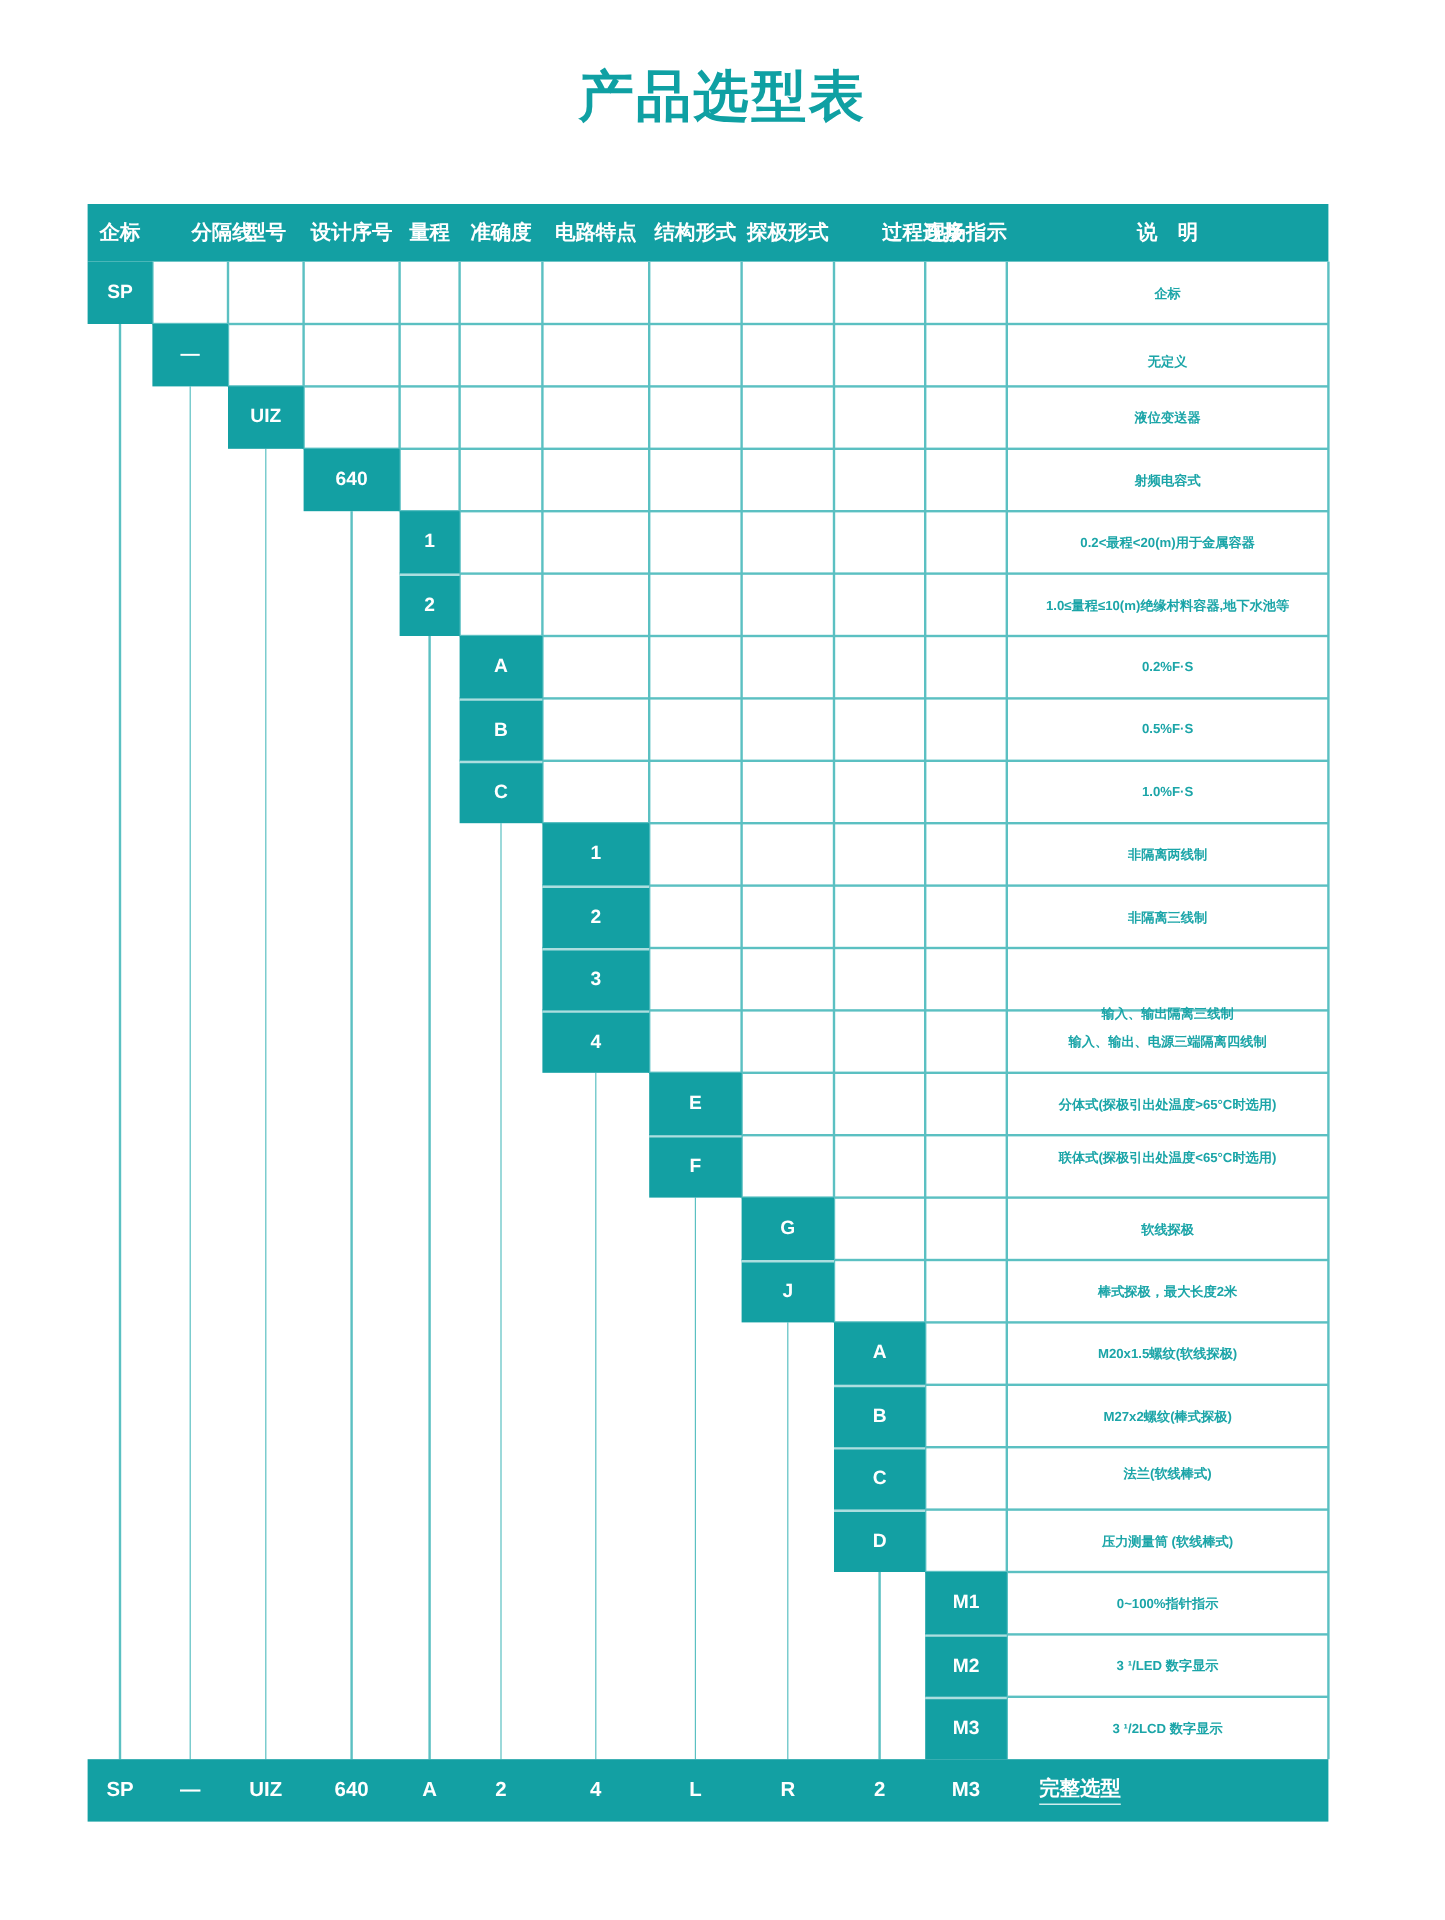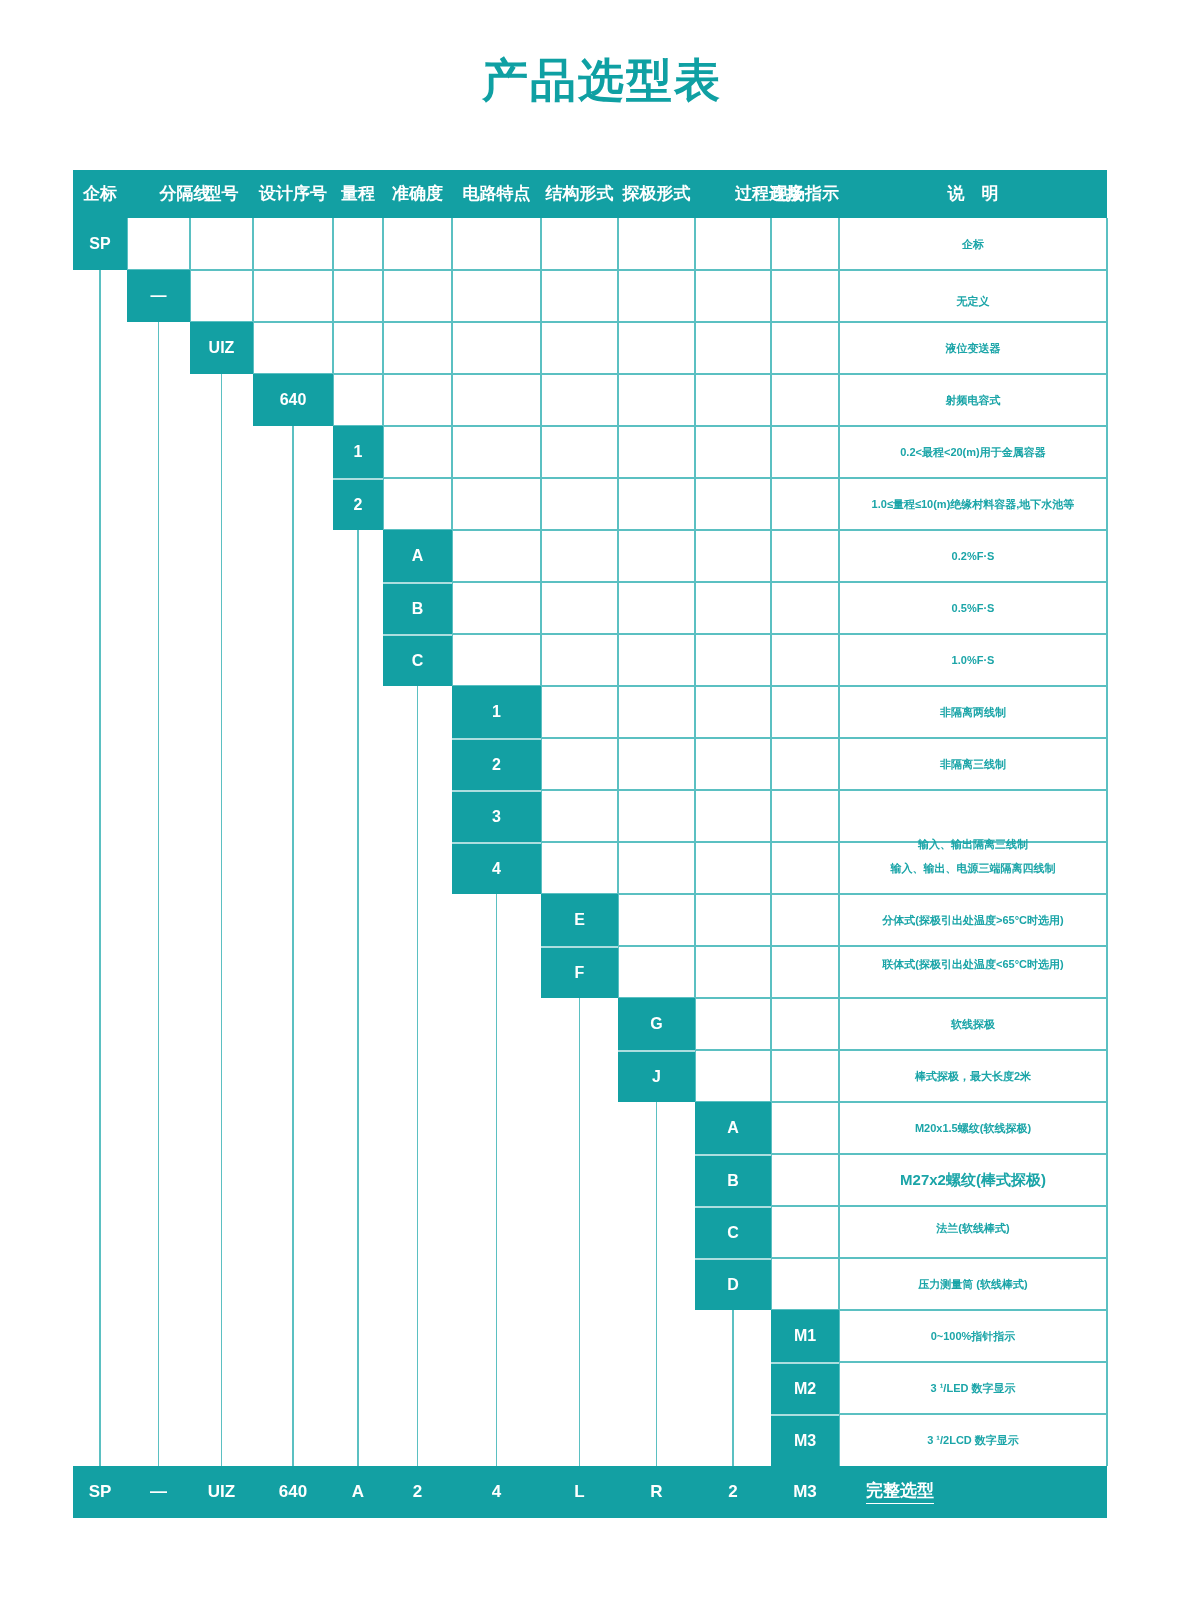--- a/index.html
+++ b/index.html
@@ -132,21 +132,21 @@
         <div class="desc" style="left: 770px; top: 724px; width: 260px; height: 52px; font-size: 11px;">分体式(探极引出处温度&gt;65°C时选用)</div>
         <div class="cell stacked" style="left: 468px; top: 776px; width: 77px; height: 52px;">F</div>
         <div class="desc" style="left: 770px; top: 776px; width: 260px; height: 36px; font-size: 11px;">联体式(探极引出处温度&lt;65°C时选用)</div>
         <div class="cell" style="left: 545px; top: 828px; width: 77px; height: 52px;">G</div>
         <div class="desc" style="left: 770px; top: 828px; width: 260px; height: 52px; font-size: 11px;">软线探极</div>
         <div class="cell stacked" style="left: 545px; top: 880px; width: 77px; height: 52px;">J</div>
         <div class="desc" style="left: 770px; top: 880px; width: 260px; height: 52px; font-size: 11px;">棒式探极，最大长度2米</div>
         <div class="cell" style="left: 622px; top: 932px; width: 76px; height: 52px;">A</div>
         <div class="desc" style="left: 770px; top: 932px; width: 260px; height: 52px; font-size: 11px;">M20x1.5螺纹(软线探极)</div>
         <div class="cell stacked" style="left: 622px; top: 984px; width: 76px; height: 52px;">B</div>
-        <div class="desc" style="left: 770px; top: 984px; width: 260px; height: 52px; font-size: 15px;">M27x2螺纹(棒式探极)</div>
+        <div class="desc" style="left: 770px; top: 984px; width: 260px; height: 52px; font-size: 11px;">M27x2螺纹(棒式探极)</div>
         <div class="cell stacked" style="left: 622px; top: 1036px; width: 76px; height: 52px;">C</div>
         <div class="desc" style="left: 770px; top: 1036px; width: 260px; height: 45px; font-size: 11px;">法兰(软线棒式)</div>
         <div class="cell stacked" style="left: 622px; top: 1088px; width: 76px; height: 52px;">D</div>
         <div class="desc" style="left: 770px; top: 1088px; width: 260px; height: 52px; font-size: 11px;">压力测量筒 (软线棒式)</div>
         <div class="cell" style="left: 698px; top: 1140px; width: 68px; height: 52px;">M1</div>
         <div class="desc" style="left: 770px; top: 1140px; width: 260px; height: 52px; font-size: 11px;">0~100%指针指示</div>
         <div class="cell stacked" style="left: 698px; top: 1192px; width: 68px; height: 52px;">M2</div>
         <div class="desc" style="left: 770px; top: 1192px; width: 260px; height: 52px; font-size: 11px;">3 ¹/LED 数字显示</div>
         <div class="cell stacked" style="left: 698px; top: 1244px; width: 68px; height: 52px;">M3</div>
         <div class="desc" style="left: 770px; top: 1244px; width: 260px; height: 52px; font-size: 11px;">3 ¹/2LCD 数字显示</div>

